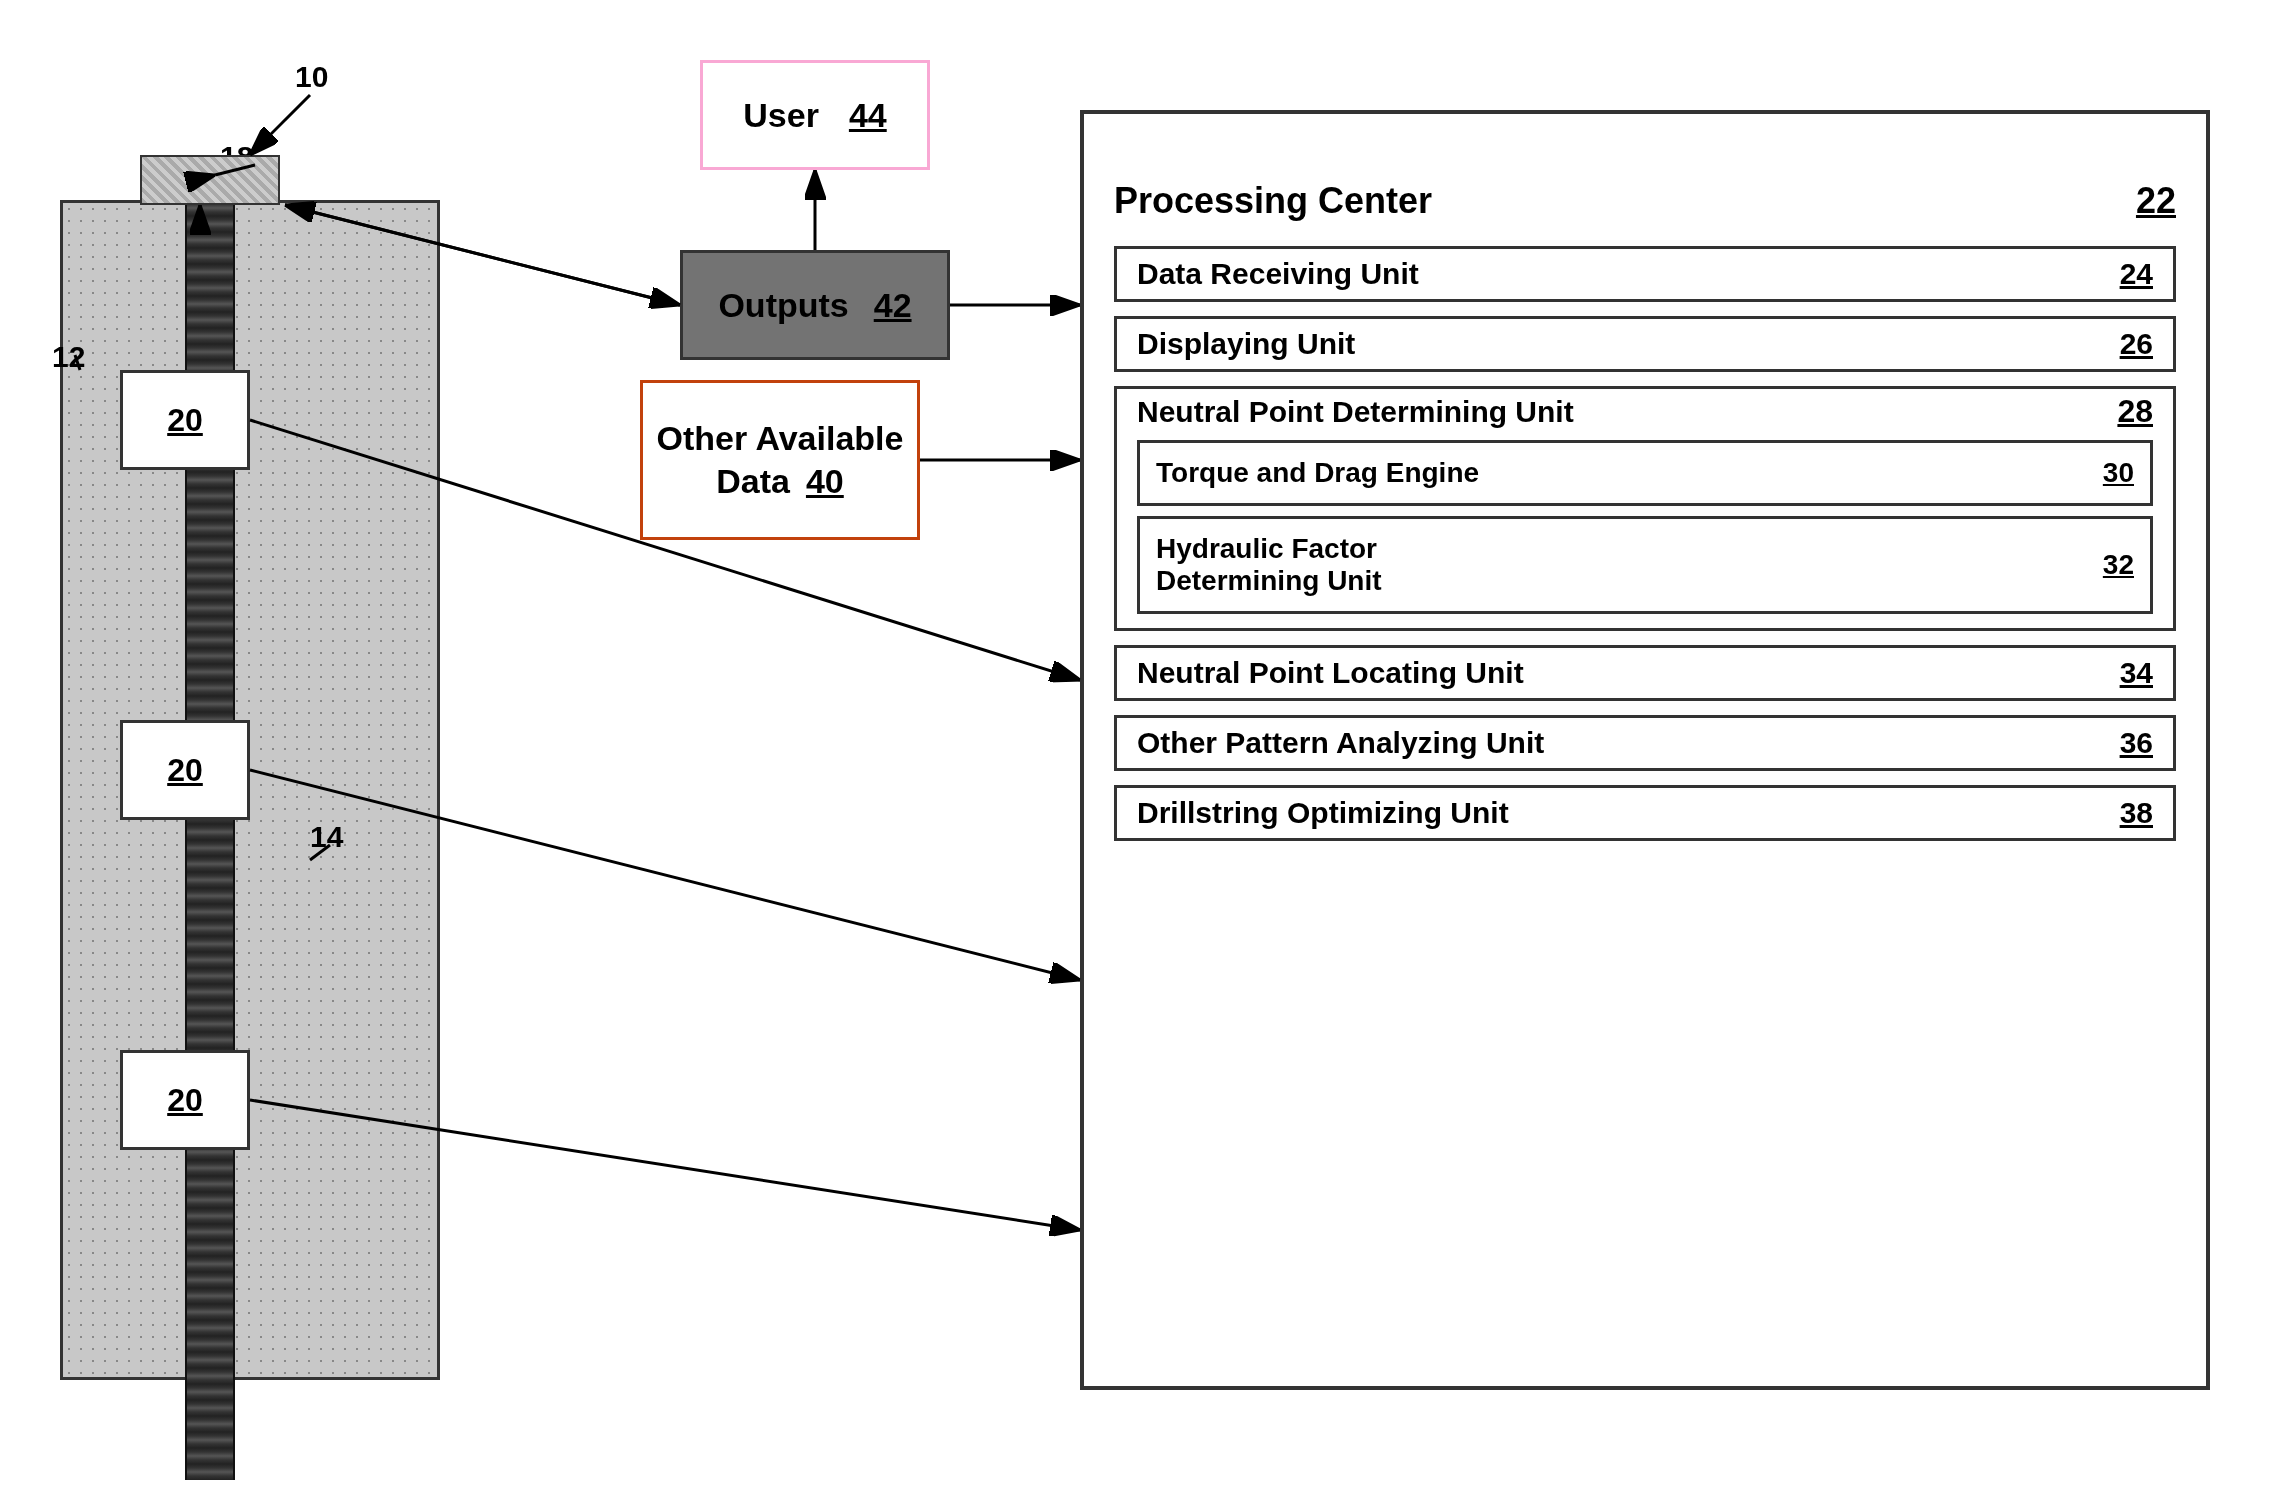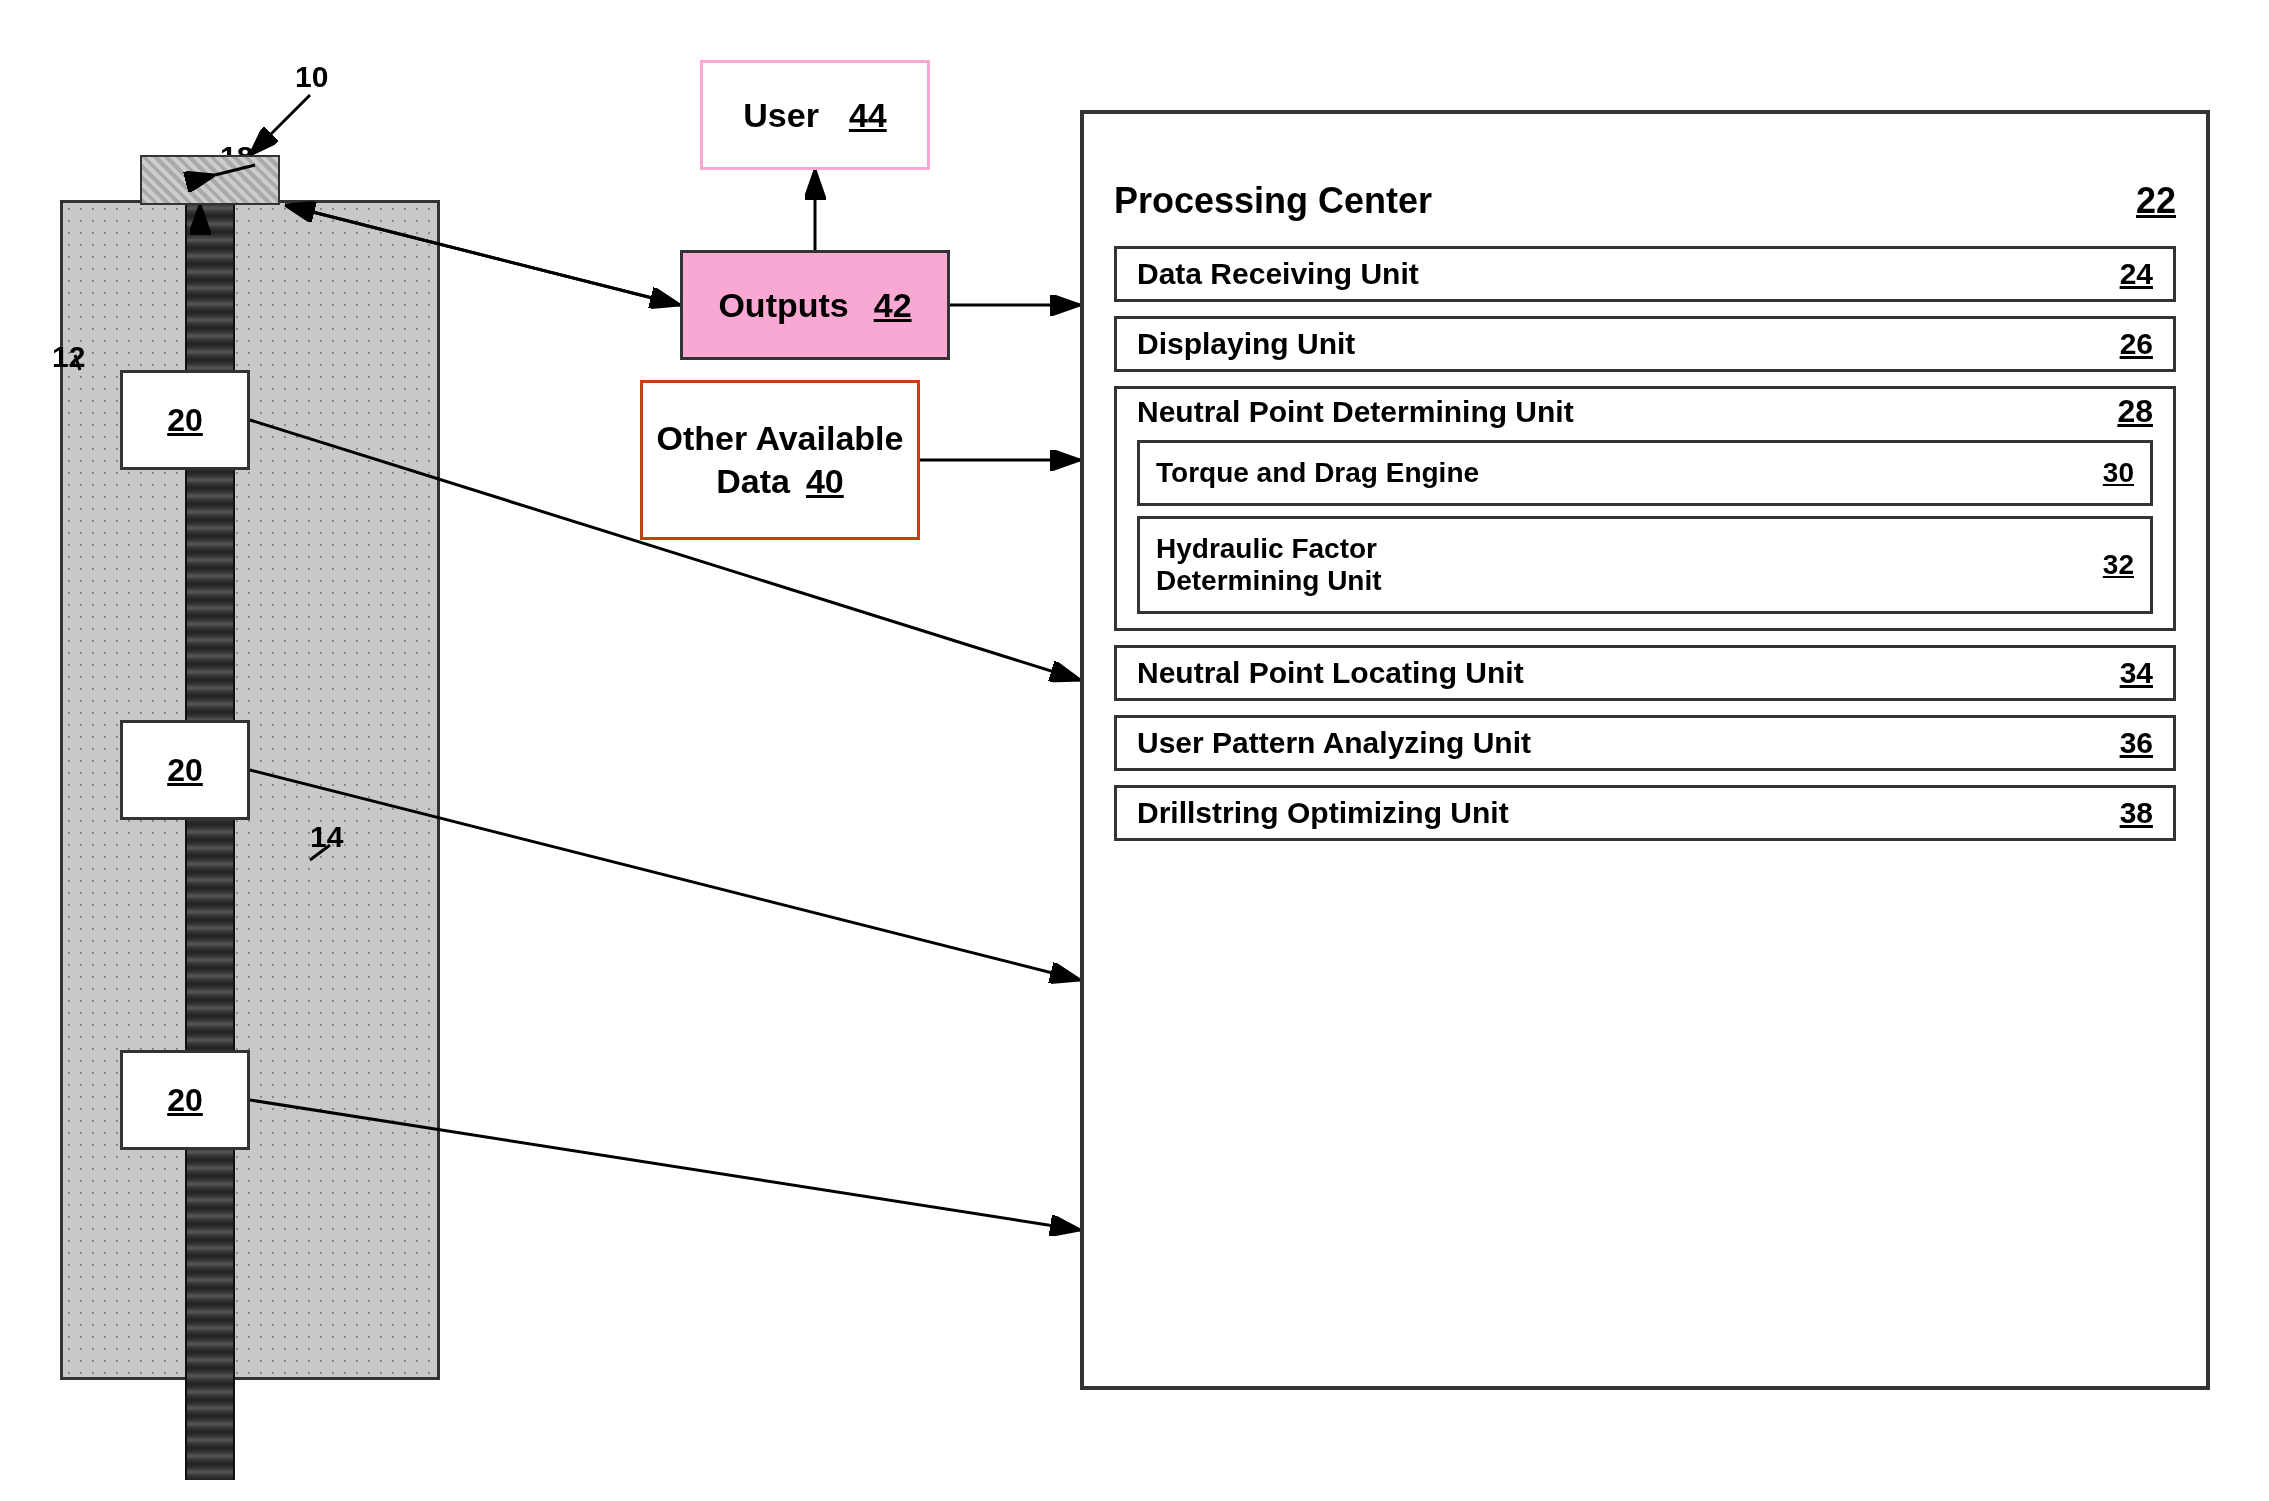--- a/index.html
+++ b/index.html
@@ -112,21 +112,21 @@
     }
 
     
     .outputs-box {
       position: absolute;
       left: 680px;
       top: 250px;
       width: 270px;
       height: 110px;
       border: 3px solid #333;
-      background: #f9a8d4;
+      background: #737373;
       display: flex;
       align-items: center;
       justify-content: center;
       gap: 25px;
     }
 
     
     .other-data-box {
       position: absolute;
       left: 640px;
@@ -367,21 +367,21 @@
         <span class="npdu-inner-num">32</span>
       </div>
     </div>
 
     <div class="unit-box">
       <span class="unit-box-label">Neutral Point Locating Unit</span>
       <span class="unit-box-num">34</span>
     </div>
 
     <div class="unit-box">
-      <span class="unit-box-label">User Pattern Analyzing Unit</span>
+      <span class="unit-box-label">Other Pattern Analyzing Unit</span>
       <span class="unit-box-num">36</span>
     </div>
 
     <div class="unit-box">
       <span class="unit-box-label">Drillstring Optimizing Unit</span>
       <span class="unit-box-num">38</span>
     </div>
 
   </div>
 

